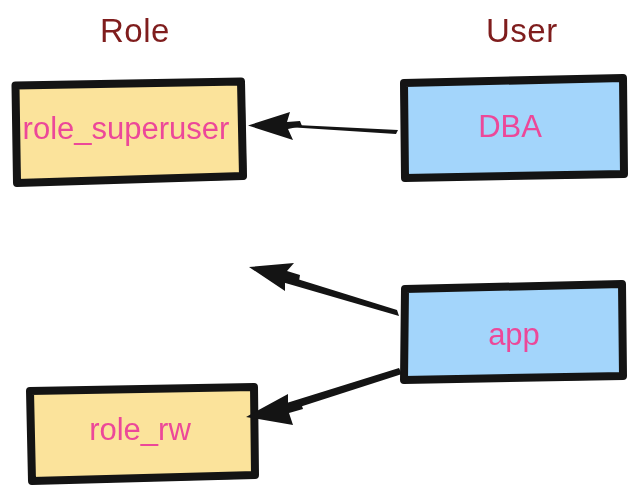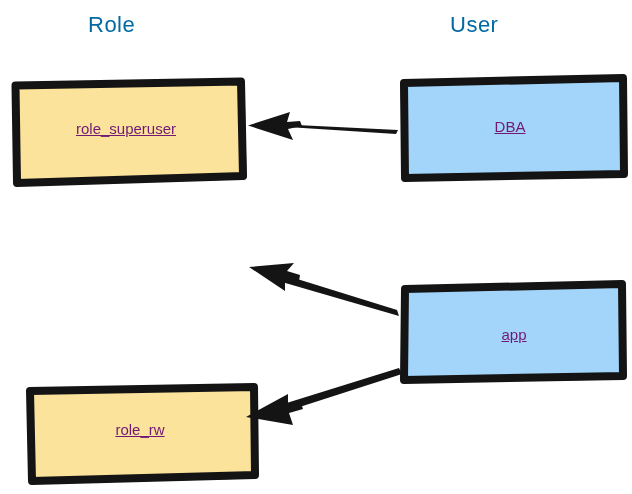--- a/index.html
+++ b/index.html
@@ -16,29 +16,30 @@
     width: 632px;
     height: 494px;
     background: #ffffff;
     overflow: hidden;
   }
 
   
   .col-heading {
     position: absolute;
     font-family: "Liberation Sans", sans-serif;
-    font-size: 22px;
+    font-size: 33px;
     font-weight: 400;
-    color: #0369a1;
+    color: #7f1d1d;
     letter-spacing: 0.5px;
     white-space: nowrap;
     line-height: 1;
+    margin-left: 12px;
   }
   #heading-role { left: 88px;  top: 14px; }
-  #heading-user { left: 450px; top: 14px; }
+  #heading-user { left: 474px; top: 14px; }
 
   
   .node {
     position: absolute;
   }
   .node svg {
     position: absolute;
     left: 0;
     top: 0;
     overflow: visible;
@@ -46,26 +47,25 @@
   .node-label {
     position: absolute;
     left: 0;
     top: 0;
     width: 100%;
     height: 100%;
     display: flex;
     align-items: center;
     justify-content: center;
     font-family: "Liberation Sans", sans-serif;
-    font-size: 15px;
-    color: #701a75;
+    font-size: 31px;
+    color: #ec4899;
     white-space: nowrap;
     pointer-events: none;
     line-height: 1;
-    text-decoration: underline;
   }
 
   
   #node-role-superuser { left: 10px;  top: 76px;  width: 236px; height: 112px; }
   #node-role-migration { left: 10px;  top: 226px; width: 236px; height: 113px; }
   #node-role-rw        { left: 24px;  top: 382px; width: 236px; height: 106px; }
   #node-dba            { left: 396px; top: 72px;  width: 232px; height: 112px; text-align: right; }
   #node-app            { left: 396px; top: 278px; width: 232px; height: 108px; }
 
   

